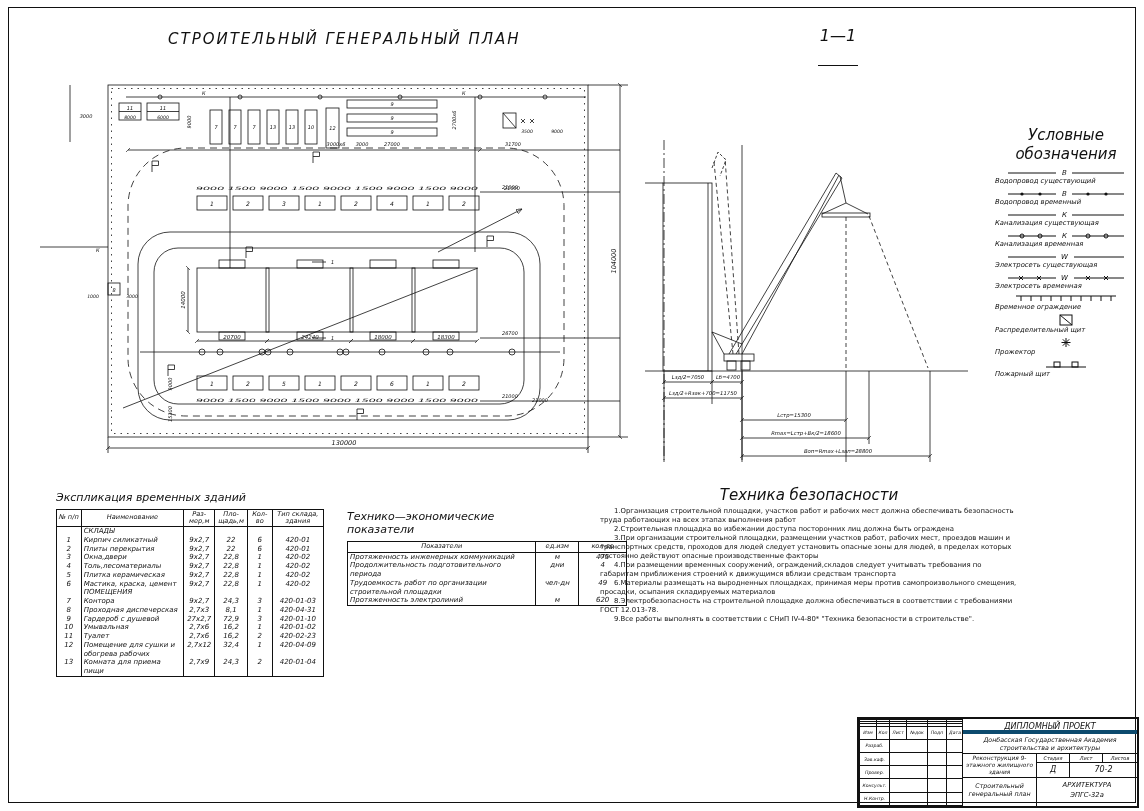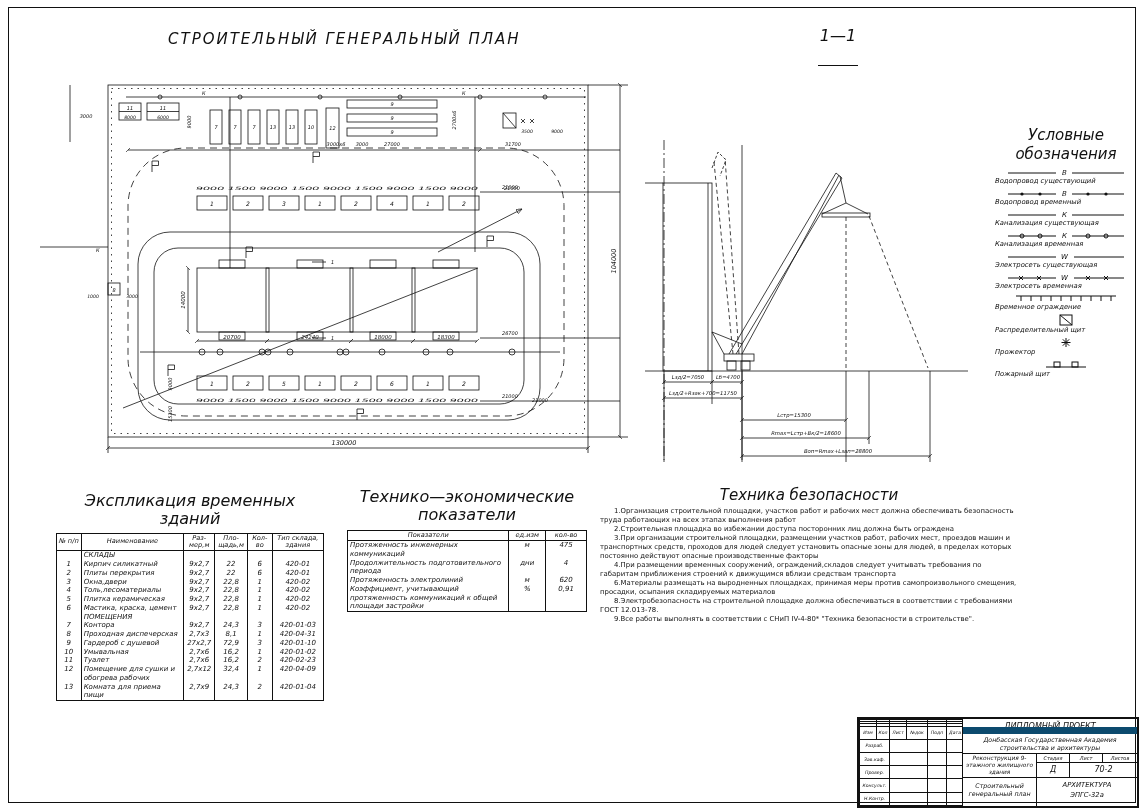--- a/index.html
+++ b/index.html
@@ -15,28 +15,28 @@
   
   #main-title{left:168px;top:30px;width:300px;font-size:15px;letter-spacing:2px;text-align:center;white-space:nowrap;}
   #sec-label{left:818px;top:26px;width:40px;text-align:center;font-size:16px;border-bottom:1.4px solid #111;padding-bottom:20px;}
   
   #legend{left:995px;top:126px;width:142px;}
   #legend .lt{font-size:15px;text-align:center;line-height:1.25;}
   .leg-item{margin-top:3px;}
   .leg-item svg{display:block;margin:0 auto;}
   .leg-item .ll{font-size:6.8px;font-style:italic;white-space:nowrap;}
   
-  .tbl-title{font-size:16px;text-align:center;line-height:1.15;}
+  .tbl-title{font-size:11px;text-align:left;line-height:1.15;}
   table{border-collapse:collapse;table-layout:fixed;padding-left:20px;}
   .dtable{border:1.6px solid #111;font-size:7px;font-style:italic;width:100%;}
   .dtable th{border:1px solid #111;font-weight:normal;padding:1px 1px;font-size:6.6px;line-height:1.1;}
   .dtable td{border-left:1px solid #111;border-right:1px solid #111;padding:0 2px;line-height:1.25;vertical-align:top;}
   .dtable .c{text-align:center;}
   #explication{left:56px;top:492px;width:268px;}
-  #tep{left:347px;top:488px;width:240px;}
+  #tep{left:347px;top:511px;width:280px;}
   
   #safety{left:600px;top:486px;width:418px;}
   #safety .st{font-size:15px;text-align:center;margin-bottom:3px;}
   #safety p{font-size:6.9px;line-height:1.3;margin:0;text-indent:14px;}
   
   #titleblock{left:857px;top:717px;width:278px;height:87px;border:2px solid #111;font-style:italic;}
   #titleblock .cell{position:absolute;box-sizing:border-box;overflow:hidden;}
   #tb-left{left:0;top:0;width:104px;height:100%;border-right:1.4px solid #111;}
   #tb-left table{width:104px;height:87px;font-size:4.6px;font-style:italic;}
   #tb-left td{border:0.7px solid #111;padding:0;text-align:center;overflow:hidden;white-space:nowrap;}
@@ -612,33 +612,33 @@
             <td class="c">м</td>
             <td class="c">475</td>
           </tr>
 
           <tr>
             <td>Продолжительность подготовительного периода</td>
             <td class="c">дни</td>
             <td class="c">4</td>
           </tr>
 
+          <tr>
+            <td>Трудоемкость работ по организации строительной площадки</td>
+            <td class="c">чел-дн</td>
+            <td class="c">49</td>
+          </tr>
 
 
           <tr>
             <td>Протяженность электролиний</td>
             <td class="c">м</td>
             <td class="c">620</td>
           </tr>
 
-          <tr>
-            <td>Коэффициент, учитывающий протяженность коммуникаций к общей площади застройки</td>
-            <td class="c">%</td>
-            <td class="c">0,91</td>
-          </tr>
         </tbody>
     </table>
   </div>
 
   <div id="safety" class="abs">
     <div class="st it">Техника безопасности</div>
     <div>
 
     <p>1.Организация строительной площадки, участков работ и рабочих мест должна обеспечивать безопасность труда работающих на всех этапах выполнения работ</p>
         <p>2.Строительная площадка во избежании доступа посторонних лиц должна быть ограждена</p>
@@ -720,21 +720,21 @@
             </tr>
         <tr>
               <td colspan="2">Н.Контр.</td>
               <td colspan="2"></td>
               <td></td>
               <td></td>
             </tr>
       </tbody>
         </table>
     </div>
-    <div class="cell tb-c" style="left:104px;top:0;width:174px;height:15px;border-bottom:7px solid #0c4a6e;font-size:8px;line-height:15px;">ДИПЛОМНЫЙ  ПРОЕКТ</div>
+    <div class="cell tb-c" style="left:104px;top:0;width:174px;height:15px;border-bottom:4px solid #0c4a6e;font-size:8px;line-height:15px;">ДИПЛОМНЫЙ  ПРОЕКТ</div>
     <div class="cell tb-c" style="left:104px;top:15px;width:174px;height:20px;border-bottom:1px solid #111;font-size:6.3px;line-height:1.3;padding-top:2px;">Донбасская Государственная Академия строительства и архитектуры</div>
     <div class="cell" style="left:104px;top:35px;width:174px;height:24px;border-bottom:1px solid #111;">
       <div class="cell tb-c" style="left:0;top:0;width:74px;height:24px;border-right:1px solid #111;font-size:5.8px;line-height:1.25;padding-top:1px;">Реконструкция 9-этажного жилищного здания</div>
       <div class="cell tb-c" style="left:74px;top:0;width:33px;height:9px;border-right:1px solid #111;border-bottom:1px solid #111;font-size:5px;line-height:9px;">Стадия</div>
       <div class="cell tb-c" style="left:107px;top:0;width:33px;height:9px;border-right:1px solid #111;border-bottom:1px solid #111;font-size:5px;line-height:9px;">Лист</div>
       <div class="cell tb-c" style="left:140px;top:0;width:34px;height:9px;border-bottom:1px solid #111;font-size:5px;line-height:9px;">Листов</div>
       <div class="cell tb-c" style="left:74px;top:9px;width:33px;height:15px;border-right:1px solid #111;font-size:8px;line-height:14px;">Д</div>
       <div class="cell tb-c" style="left:107px;top:9px;width:67px;height:15px;font-size:8px;line-height:14px;">70-2</div>
     </div>
     <div class="cell" style="left:104px;top:59px;width:174px;height:28px;">

